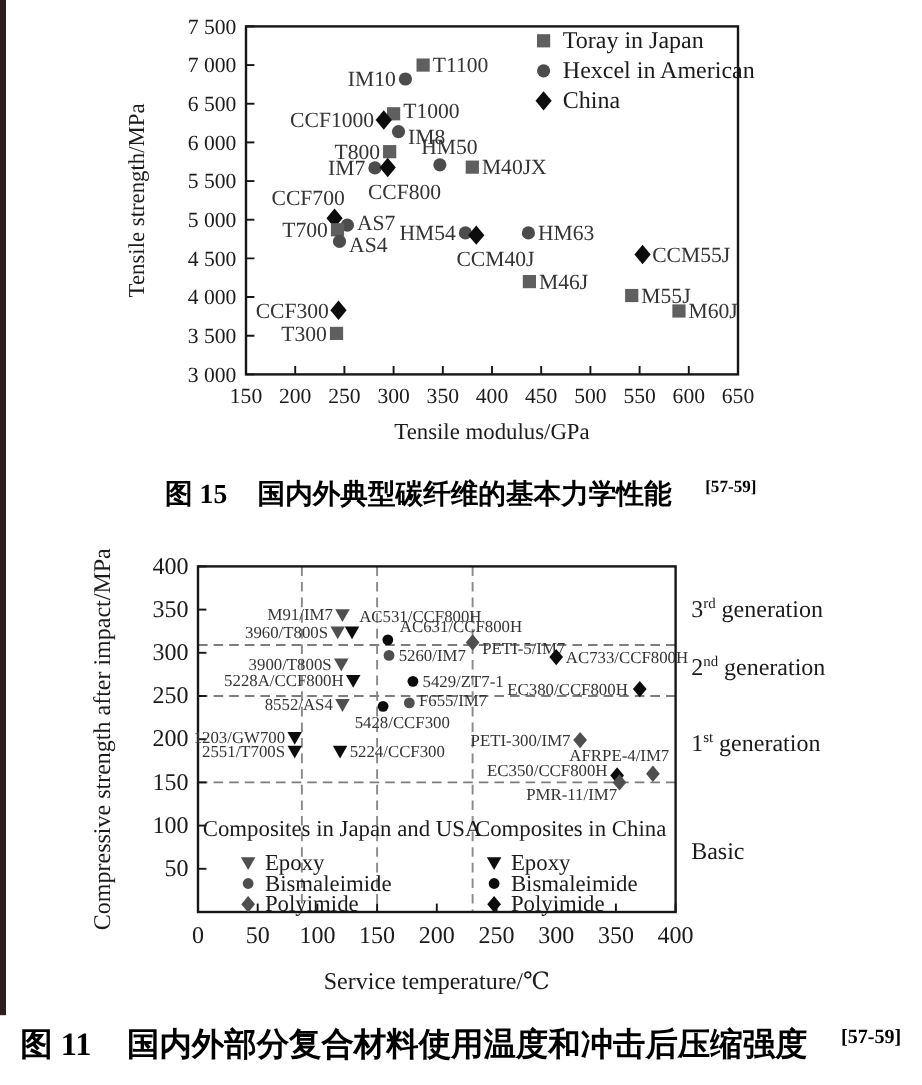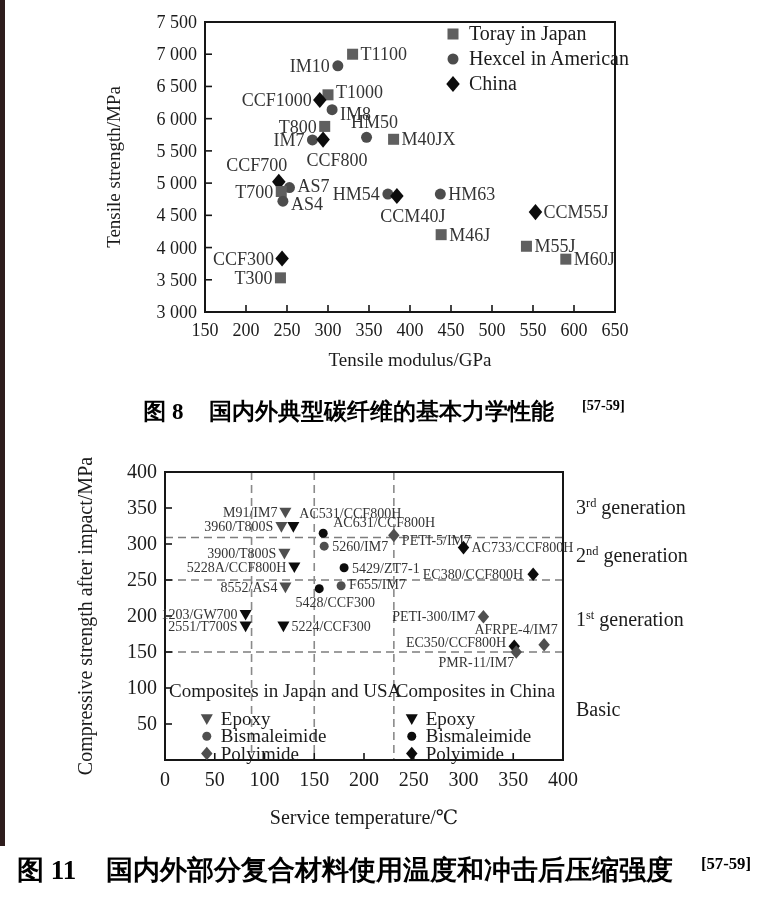--- a/index.html
+++ b/index.html
@@ -119,21 +119,21 @@
           <text x="182.44" y="283.96444444444444" fill="#343434" font-size="18" text-anchor="end">T300</text>
           <rect x="357.5" y="28.5" width="11" height="11" fill="#5f5f5f"></rect>
           <text x="379" y="40" fill="#1b1b1b" font-size="20" text-anchor="start">Toray in Japan</text>
           <circle cx="363" cy="59" r="5.5" fill="#4c4c4c"></circle>
           <text x="379" y="65" fill="#1b1b1b" font-size="20" text-anchor="start">Hexcel in American</text>
           <polygon points="363,75.94 369.76,84 363,92.06 356.24,84" fill="#0c0c0c"></polygon>
           <text x="379" y="90" fill="#1b1b1b" font-size="20" text-anchor="start">China</text>
         </g>
       </svg>
     <figcaption class="cap cap10">
-      <span>图 8</span><span class="cap-space"></span><span>国内外典型碳纤维的基本力学性能</span><sup class="cap-ref">[57-59]</sup>
+      <span>图 15</span><span class="cap-space"></span><span>国内外典型碳纤维的基本力学性能</span><sup class="cap-ref">[57-59]</sup>
     </figcaption>
   </figure>
 
   <figure class="fig">
     <svg id="chart2" width="700" height="400" viewBox="0 0 700 400">
         <g>
           <line x1="105" x2="503" y1="202" y2="202" stroke="#7d7d7d" stroke-width="1.6" stroke-dasharray="8 5"></line>
           <line x1="105" x2="503" y1="130" y2="130" stroke="#7d7d7d" stroke-width="1.6" stroke-dasharray="8 5"></line>
           <line x1="105" x2="503" y1="87.52" y2="87.52" stroke="#7d7d7d" stroke-width="1.6" stroke-dasharray="8 5"></line>
           <line y1="22" y2="310" x1="191.565" x2="191.565" stroke="#8a8a8a" stroke-width="1.6" stroke-dasharray="8 5"></line>

